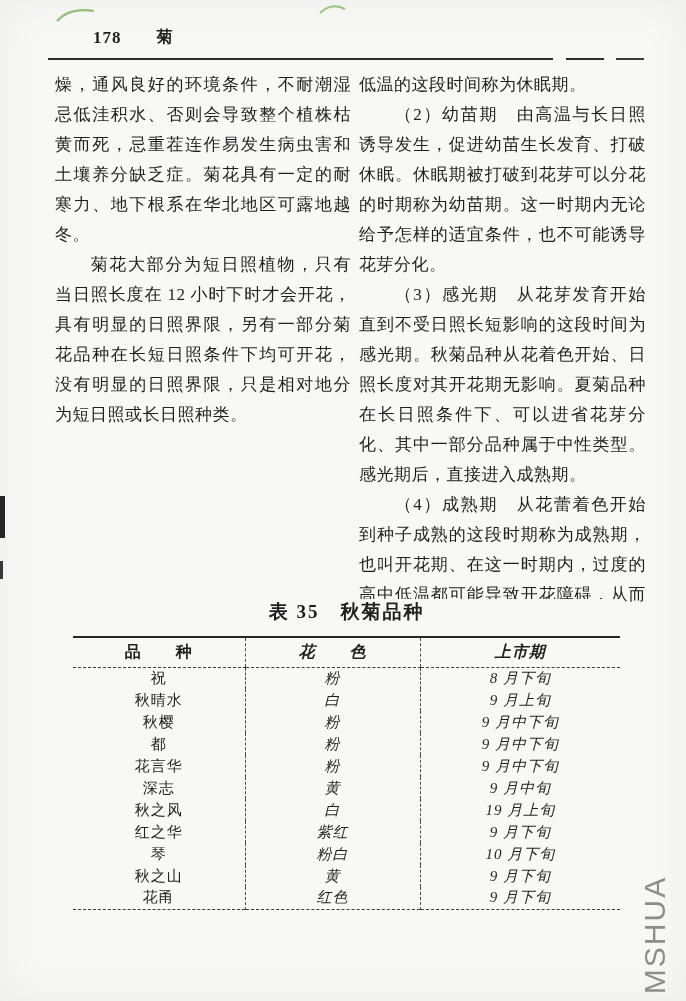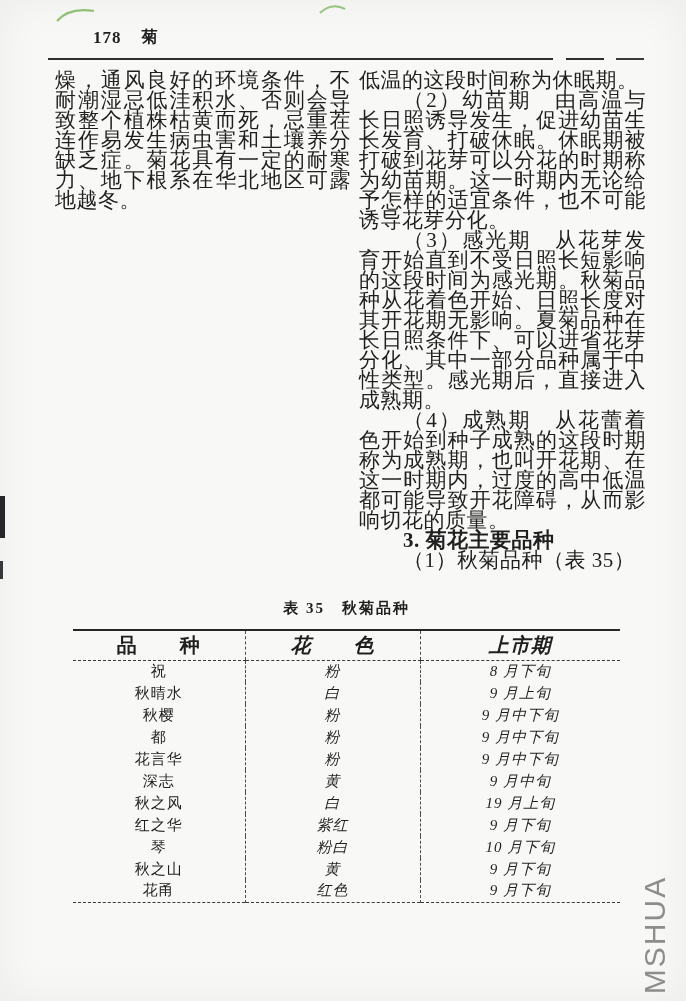--- a/index.html
+++ b/index.html
@@ -9,62 +9,62 @@
     width:686px; height:1001px;
     background:#f8f8f6;
     overflow:hidden;
     font-family:"Liberation Serif","DejaVu Serif",serif;
     color:#1f1f1f;
     box-shadow: inset 0 0 45px rgba(0,0,0,0.05);
   }
   
   .page-header {
     position:absolute; top:27px; left:93px;
-    display:flex; align-items:center; gap:20px;
+    display:flex; align-items:center; gap:35px;
     font-size:17px; letter-spacing:1px;
   }
   .page-header .num { font-weight:600; }
   .page-header .btitle { font-weight:700; font-size:16px; }
   .rule-seg { position:absolute; top:58px; height:2px; background:#2e2e2c; }
   .rule-1 { left:48px;  width:505px; }
   .rule-2 { left:566px; width:38px; }
   .rule-3 { left:616px; width:28px; background:#3a3a38; }
 
   
   .columns {
     position:absolute; top:70px; left:55px;
     width:591px; height:532px;
     display:flex; gap:8px;
   }
-  .col { font-size:21px; line-height:20px; letter-spacing:0.5px; text-align:justify; }
+  .col { font-size:17px; line-height:30px; letter-spacing:0.5px; text-align:justify; }
   .col-left  { width:296px; }
   .col-right { width:287px; }
   .para { text-indent:0; }
   .para.indent { text-indent:2.1em; }
   .para.kai { font-weight:700; }
 
   
   .table-area {
     position:absolute; top:599px; left:73px; width:547px;
     background:#f8f8f6;
   }
   .table-title {
-    text-align:center; font-weight:700; font-size:15px;
+    text-align:center; font-weight:700; font-size:19px;
     letter-spacing:2px; margin-bottom:11px;
   }
   table.vtable {
     width:100%; border-collapse:collapse; table-layout:fixed;
     border-top:2.5px solid #262624;
     border-bottom:1.5px dashed #3a3a38;
   }
   table.vtable col.c1 { width:172px; }
   table.vtable col.c2 { width:175px; }
   table.vtable col.c3 { width:200px; }
   table.vtable th {
-    font-size:20px; font-weight:600; letter-spacing:1px;
+    font-size:16px; font-weight:600; letter-spacing:1px;
     height:30px; text-align:center; vertical-align:middle;
     border-bottom:1.5px dashed #3a3a38;
   }
   table.vtable td {
     font-size:15px; height:22px; text-align:center; vertical-align:middle;
     letter-spacing:1px;
   }
   table.vtable th + th, table.vtable td + td { border-left:1px dashed #4a4a48;font-style:italic; }
 
   
@@ -103,20 +103,21 @@
     <span class="num">178</span>
     <span class="btitle">菊</span>
   </div>
   <div class="rule-seg rule-1"></div>
   <div class="rule-seg rule-2"></div>
   <div class="rule-seg rule-3"></div>
 
   <div class="columns">
     <div class="col col-left">
       <p class="para">燥，通风良好的环境条件，不耐潮湿忌低洼积水、否则会导致整个植株枯黄而死，忌重茬连作易发生病虫害和土壤养分缺乏症。菊花具有一定的耐寒力、地下根系在华北地区可露地越冬。</p>
+      <p class="para indent">菊花大部分为短日照植物，只有当日照长度在 12 小时下时才会开花，具有明显的日照界限，另有一部分菊花品种在长短日照条件下均可开花，没有明显的日照界限，只是相对地分为短日照或长日照种类。</p>
     </div>
     <div class="col col-right">
       <p class="para">低温的这段时间称为休眠期。</p>
       <p class="para indent">（2）幼苗期　由高温与长日照诱导发生，促进幼苗生长发育、打破休眠。休眠期被打破到花芽可以分花的时期称为幼苗期。这一时期内无论给予怎样的适宜条件，也不可能诱导花芽分化。</p>
       <p class="para indent">（3）感光期　从花芽发育开始直到不受日照长短影响的这段时间为感光期。秋菊品种从花着色开始、日照长度对其开花期无影响。夏菊品种在长日照条件下、可以进省花芽分化、其中一部分品种属于中性类型。感光期后，直接进入成熟期。</p>
       <p class="para indent">（4）成熟期　从花蕾着色开始到种子成熟的这段时期称为成熟期，也叫开花期、在这一时期内，过度的高中低温都可能导致开花障碍，从而影响切花的质量。</p>
       <p class="para indent kai">3. 菊花主要品种</p>
       <p class="para indent">（1）秋菊品种（表 35）</p>
     </div>
   </div>

